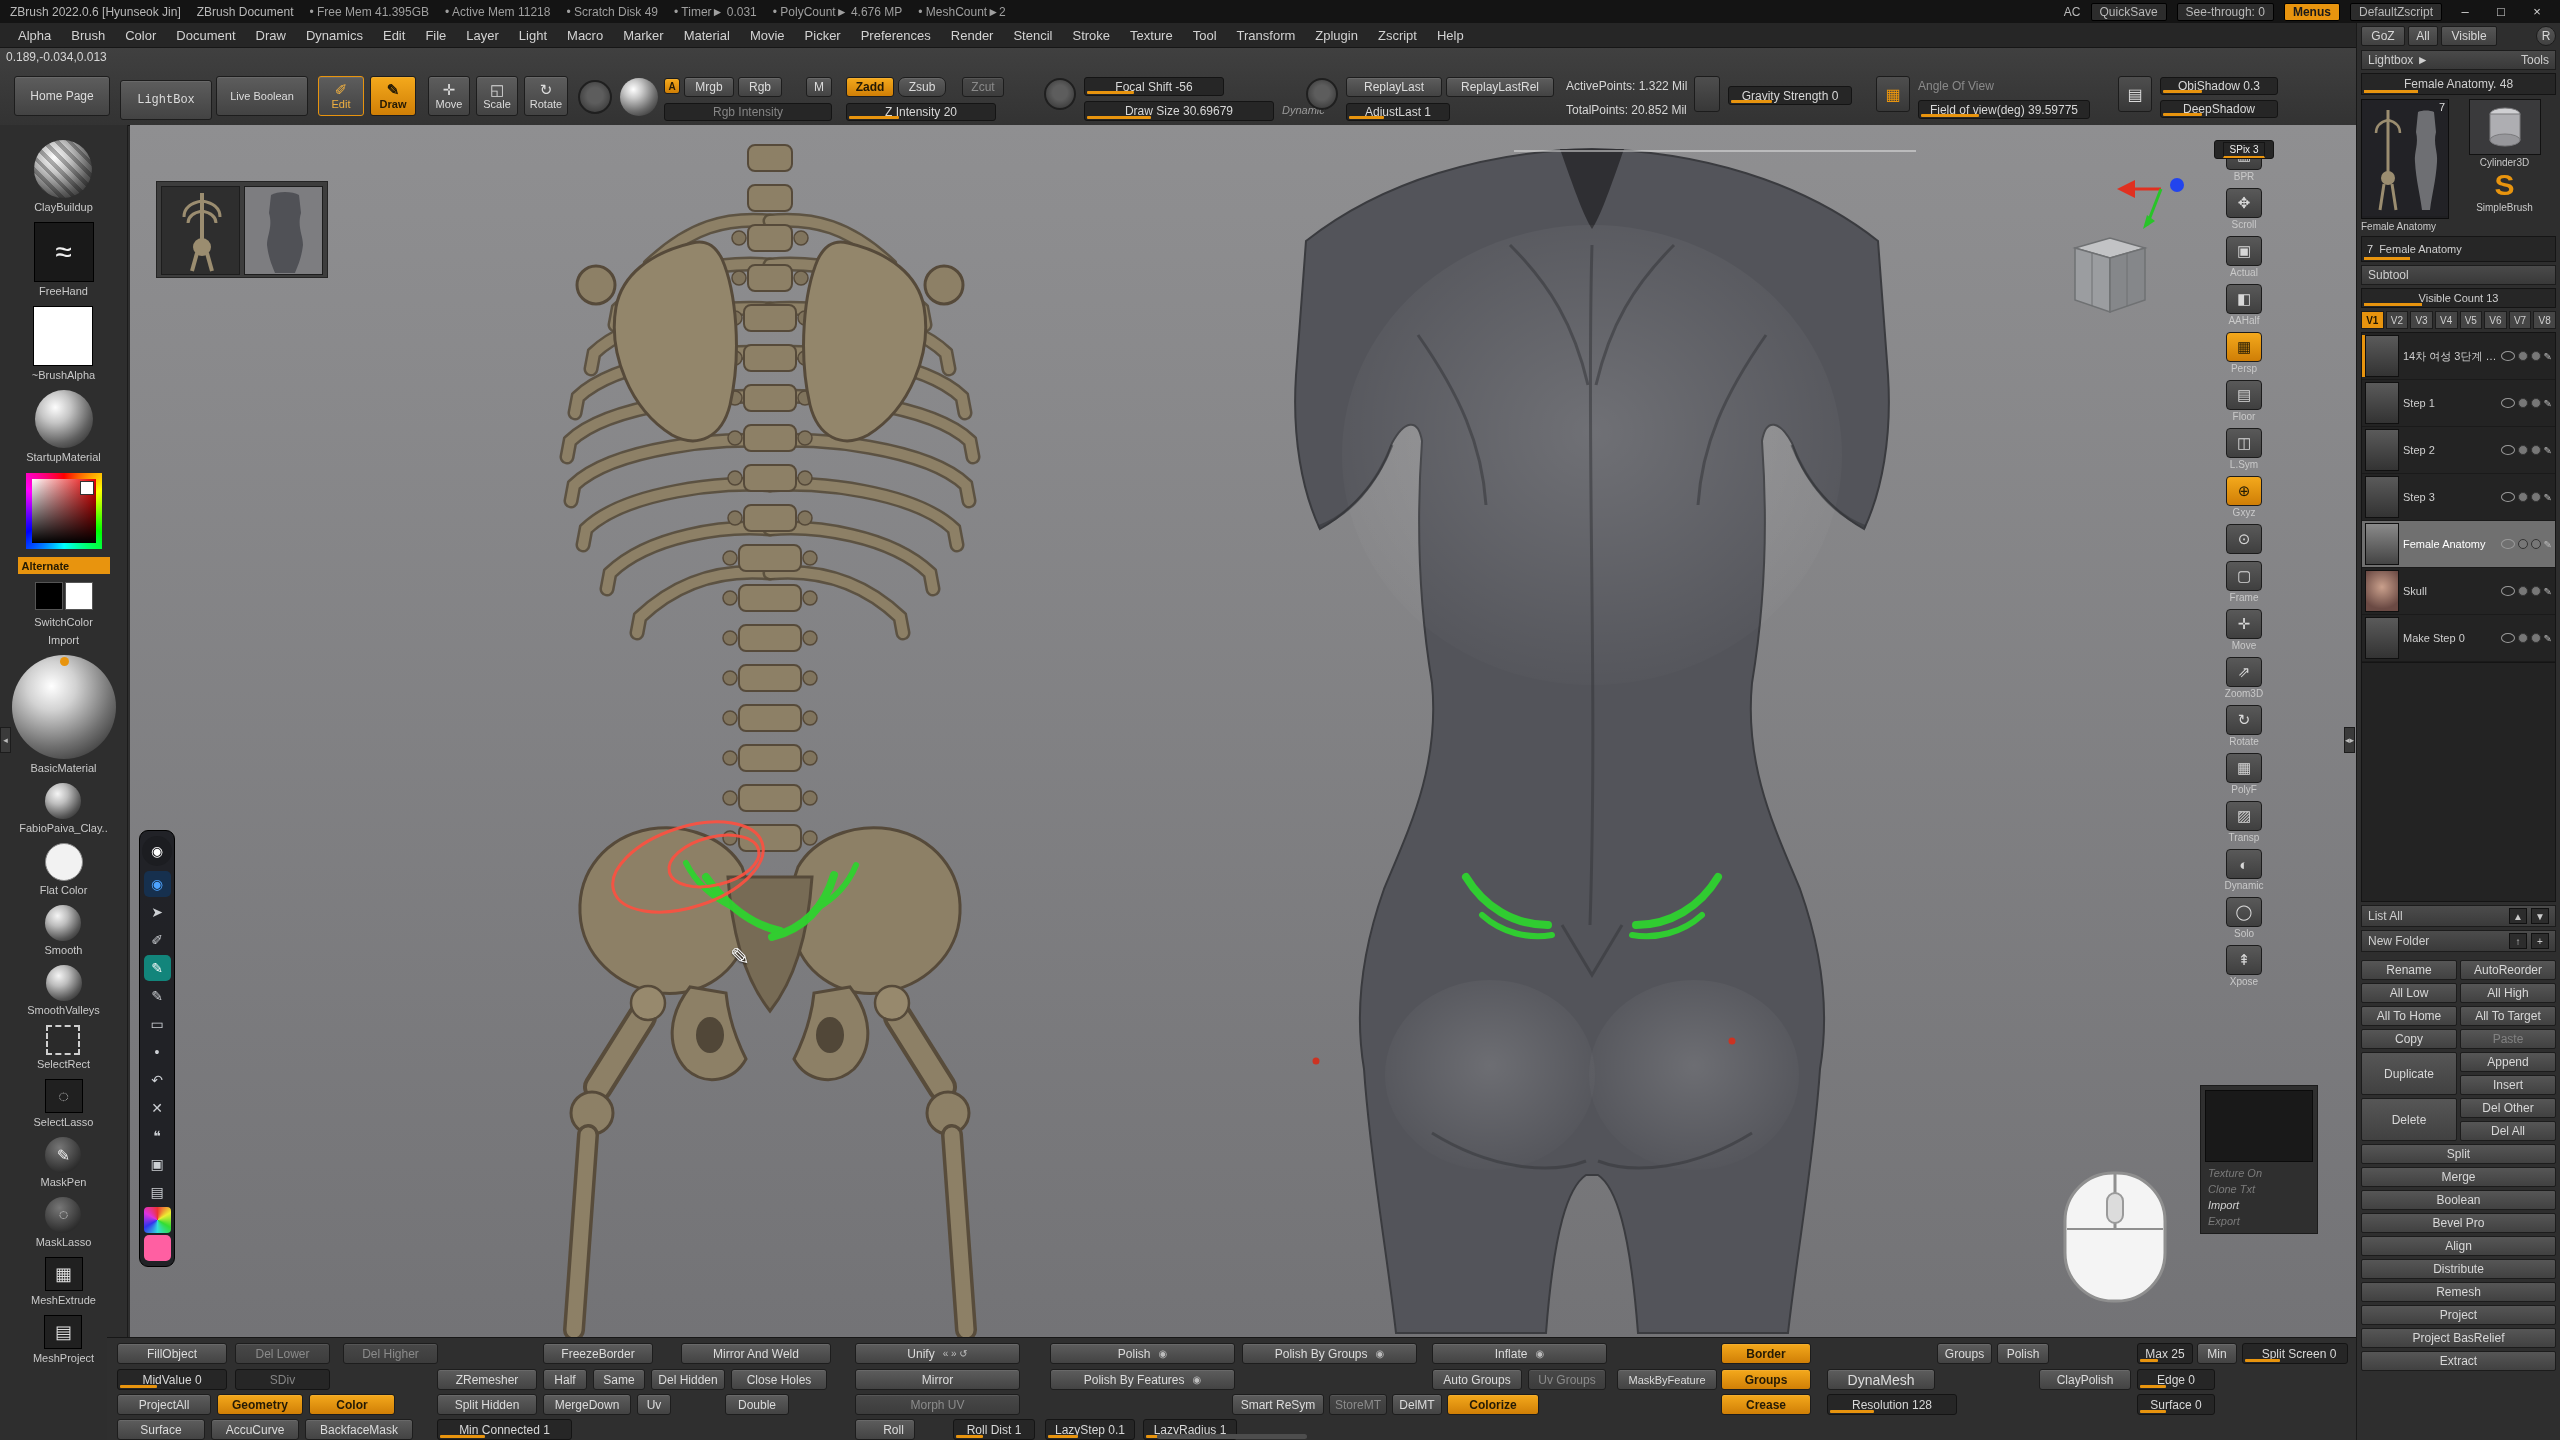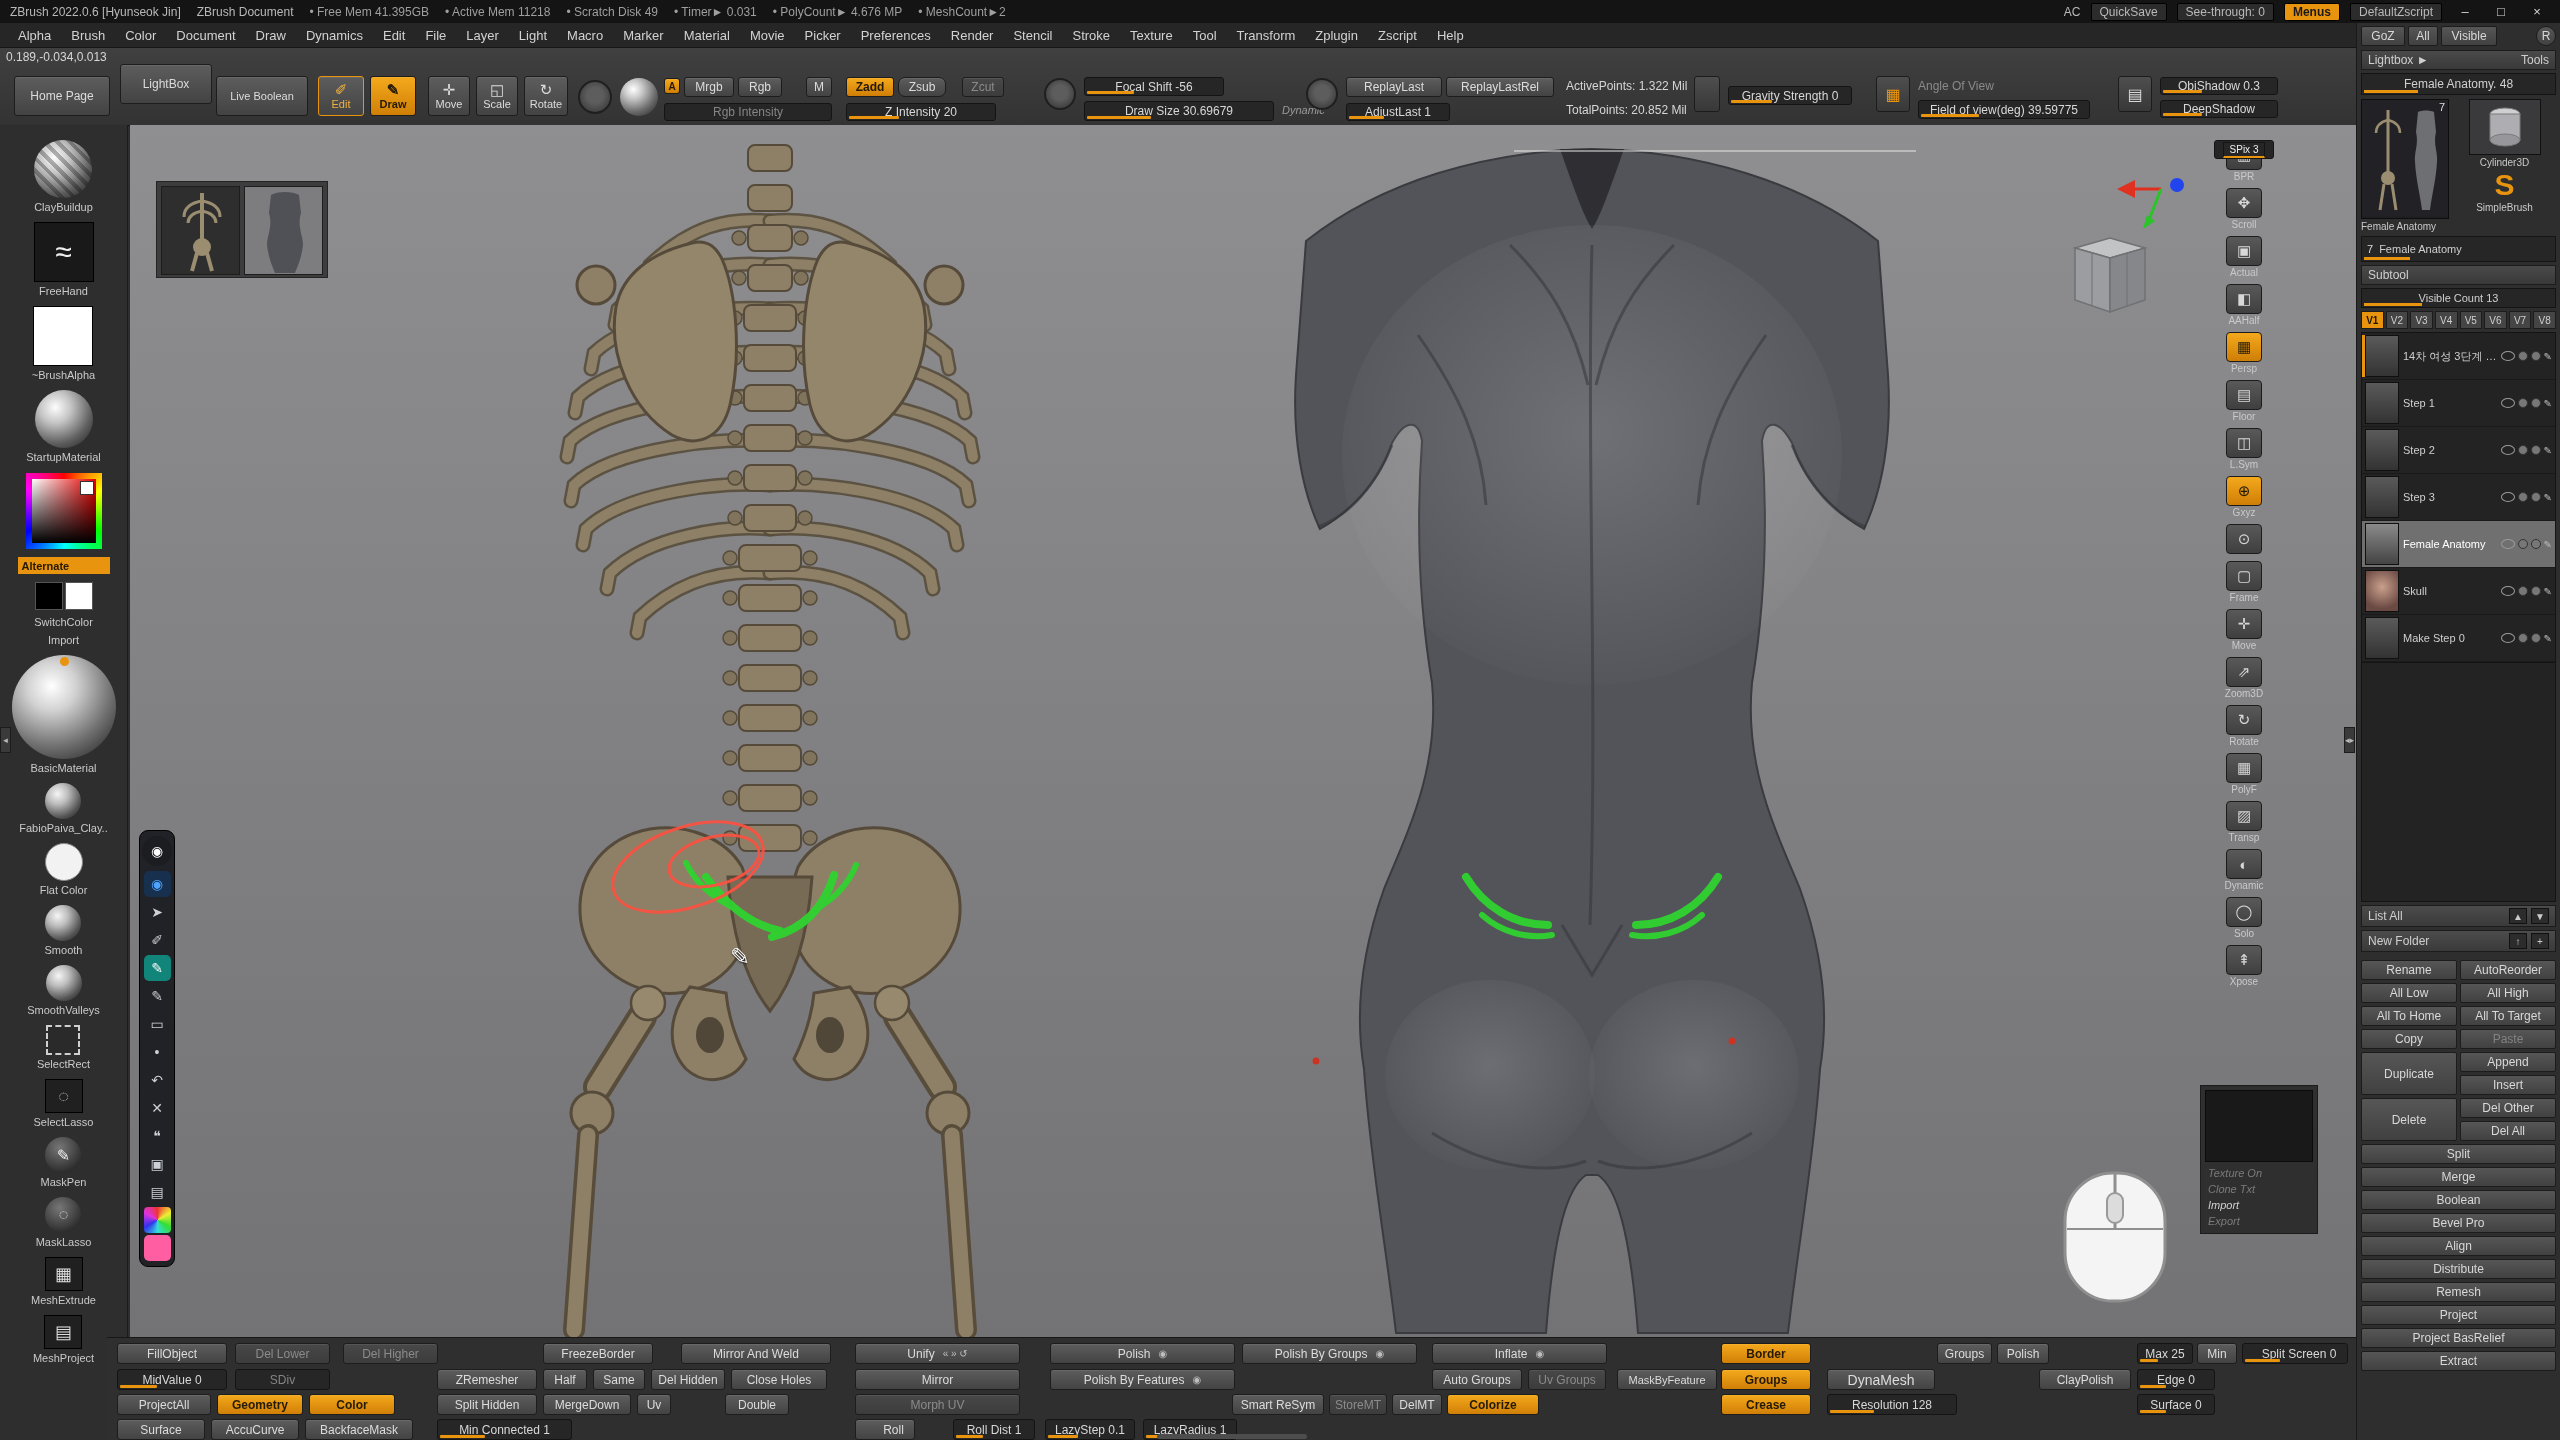--- a/index.html
+++ b/index.html
@@ -188,21 +188,21 @@
       <span class="menu-item">Tool</span>
       <span class="menu-item">Transform</span>
       <span class="menu-item">Zplugin</span>
       <span class="menu-item">Zscript</span>
       <span class="menu-item">Help</span>
     </div>
 
   <div class="shelf">
     <span class="sh-label" style="left:6px;top:2px;">0.189,-0.034,0.013</span>
     <div class="btn" style="left:14px;top:28px;width:96px;height:40px;">Home Page</div>
-    <div class="btn" style="left:120px;top:16px;width:92px;height:40px;">LightBox</div>
+    <div class="btn" style="left:120px;top:32px;width:92px;height:40px;font-family:Liberation Mono, monospace;">LightBox</div>
     <div class="btn" style="left:216px;top:28px;width:92px;height:40px;font-size:11px;">Live Boolean</div>
 
     <div class="btn mode-btn outline-orange" style="left:318px;top:28px;width:46px;height:40px;">
         <span class="mi">✐</span>
         <span>Edit</span>
       </div>
     <div class="btn mode-btn orange" style="left:370px;top:28px;width:46px;height:40px;">
         <span class="mi">✎</span>
         <span>Draw</span>
       </div>

